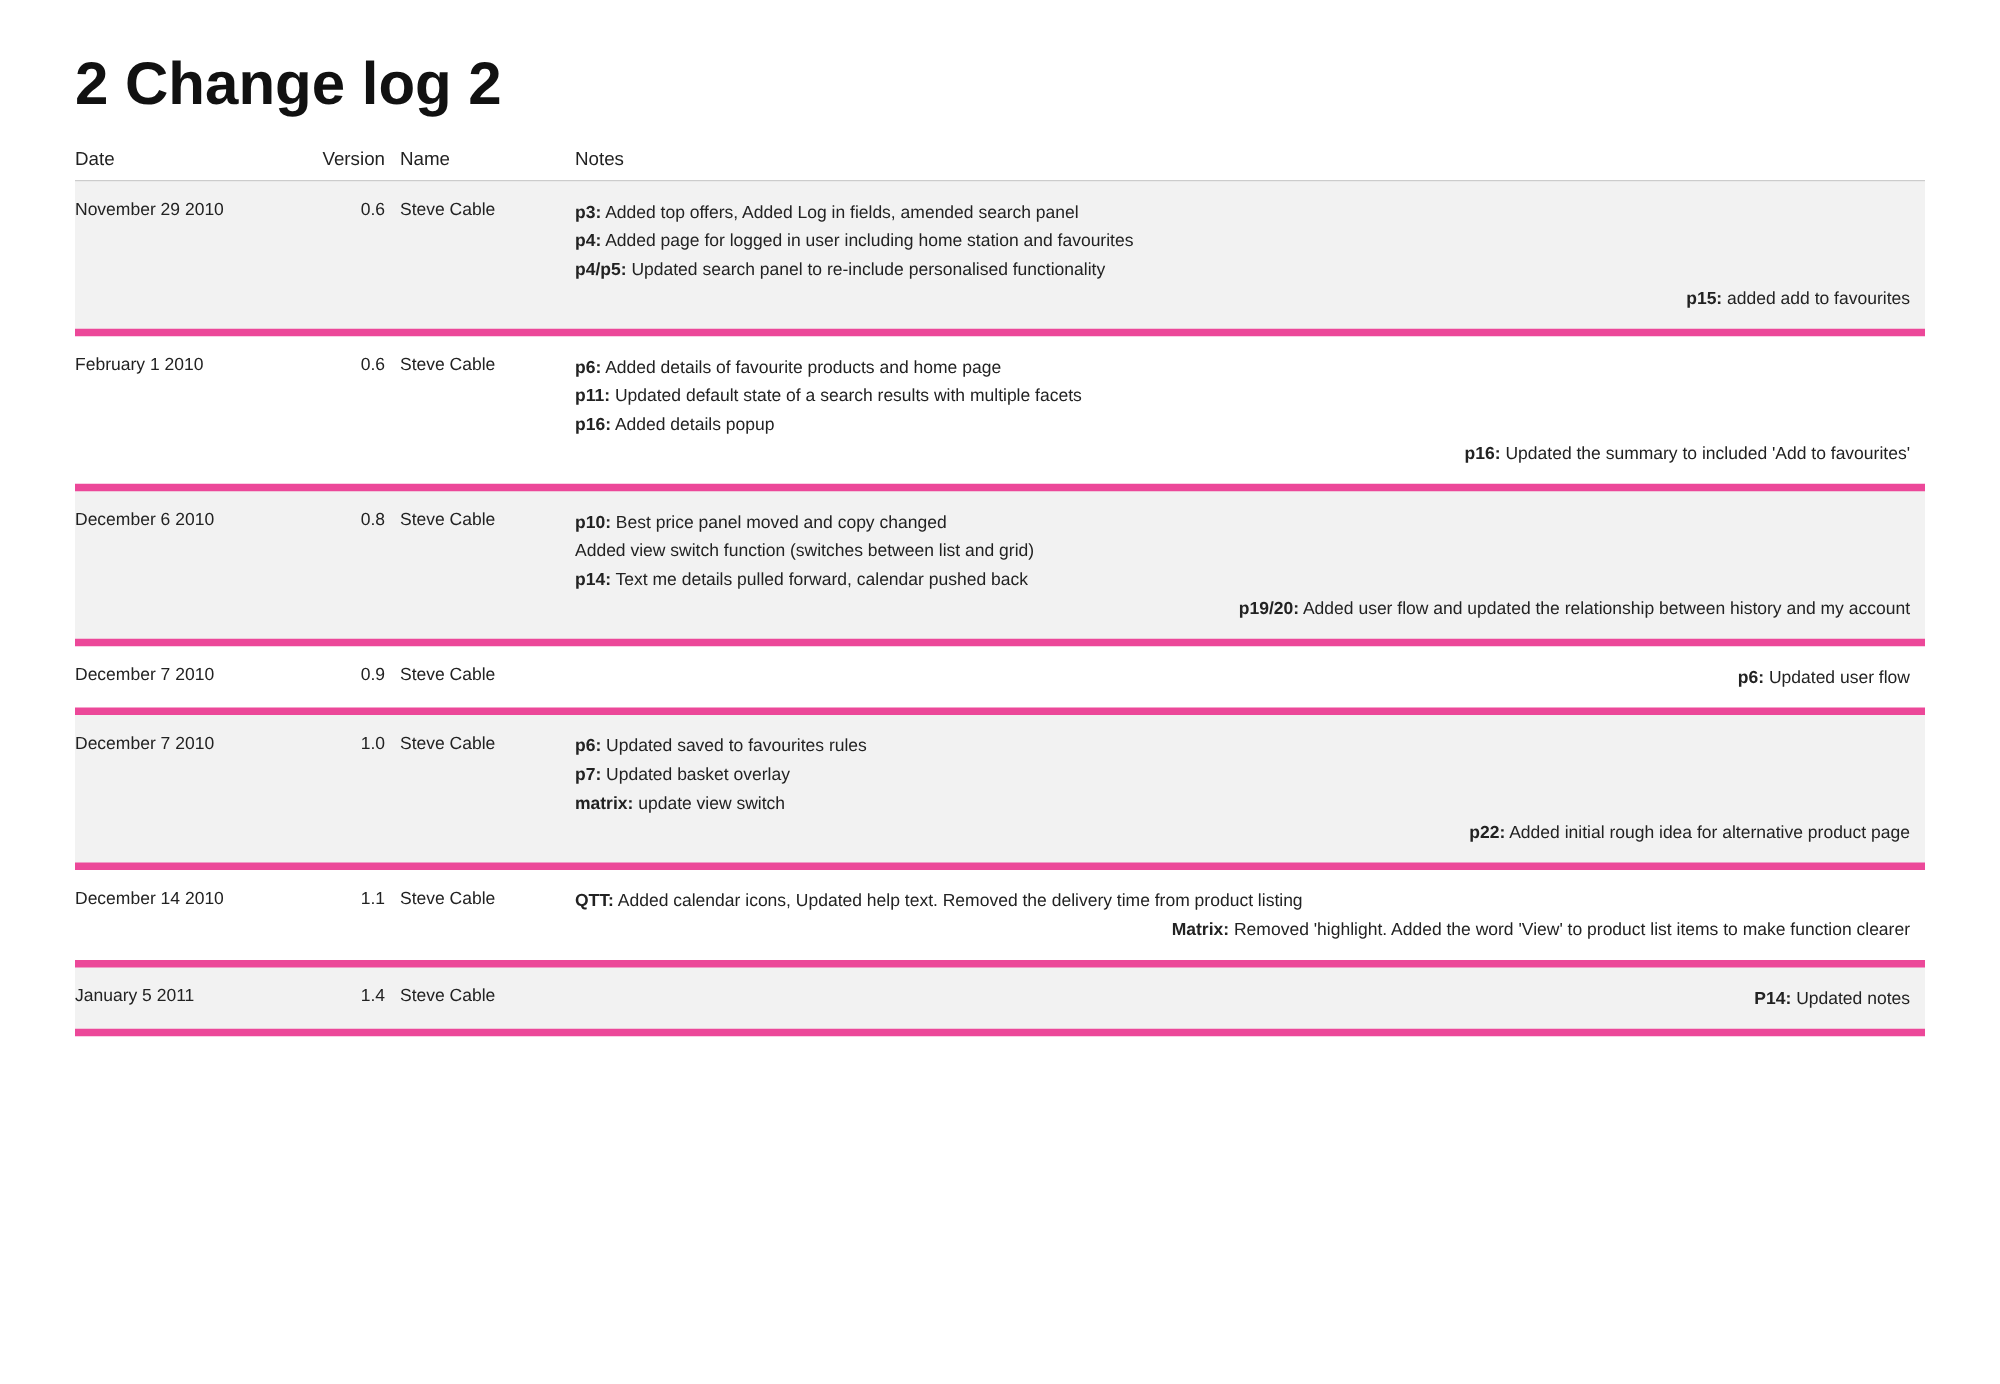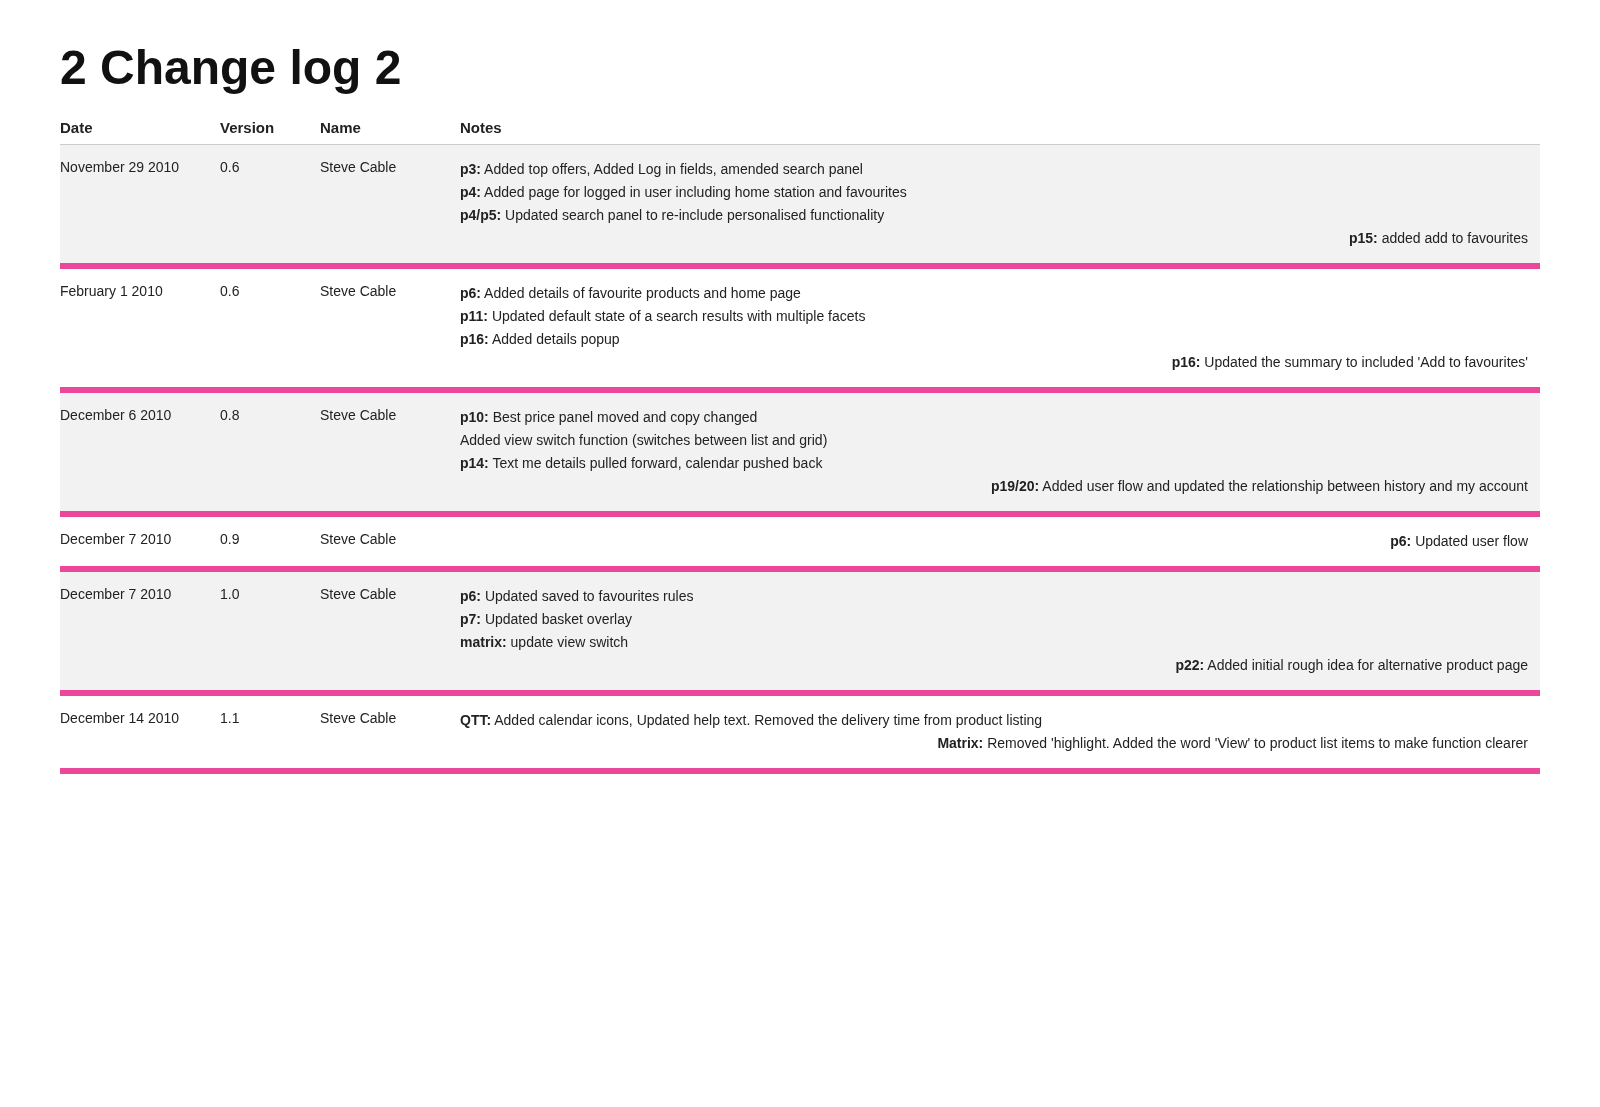--- a/index.html
+++ b/index.html
@@ -28,21 +28,21 @@
       border-collapse: collapse;
     }
 
     thead tr {
       border-bottom: 1px solid #cccccc;
     }
 
     th {
       text-align: left;
       padding: 8px 12px 8px 0;
-      font-weight: bold;
+      font-weight: normal;
       font-size: 15px;
       color: #222222;
     }
 
     td {
       padding: 14px 12px 14px 0;
       vertical-align: top;
       font-size: 14px;
     }
 
@@ -58,21 +58,21 @@
       background-color: #ffffff;
     }
 
     .col-date {
       width: 160px;
       min-width: 140px;
     }
 
     .col-version {
       width: 100px;
-      text-align: left;
+      text-align: right;
     }
 
     .col-name {
       width: 140px;
     }
 
     .col-notes {
       width: auto;
     }
 
@@ -161,14 +161,22 @@
       </tr>
       <tr class="data-row">
         <td class="col-date">December 14 2010</td>
         <td class="col-version">1.1</td>
         <td class="col-name">Steve Cable</td>
         <td class="col-notes">
           <span class="notes-line"><b>QTT:</b> Added calendar icons,  Updated help text. Removed the delivery time from product listing</span>
           <span class="notes-line"><b>Matrix:</b> Removed 'highlight. Added the word 'View' to product list items to make function clearer</span>
         </td>
       </tr>
+      <tr class="data-row">
+        <td class="col-date">January 5 2011</td>
+        <td class="col-version">1.4</td>
+        <td class="col-name">Steve Cable</td>
+        <td class="col-notes">
+          <span class="notes-line"><b>P14:</b> Updated notes</span>
+        </td>
+      </tr>
     </tbody>
 </table>
 
 </body></html>

